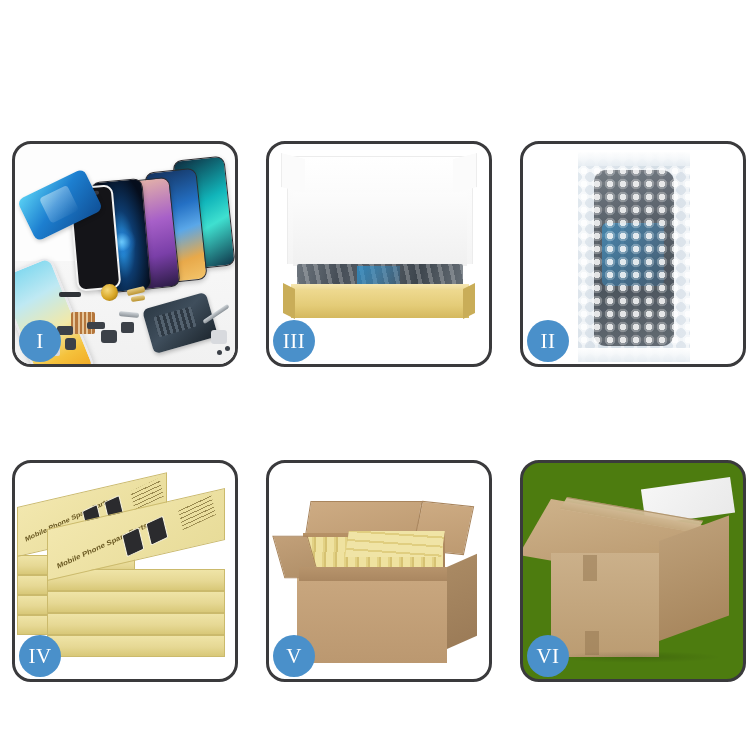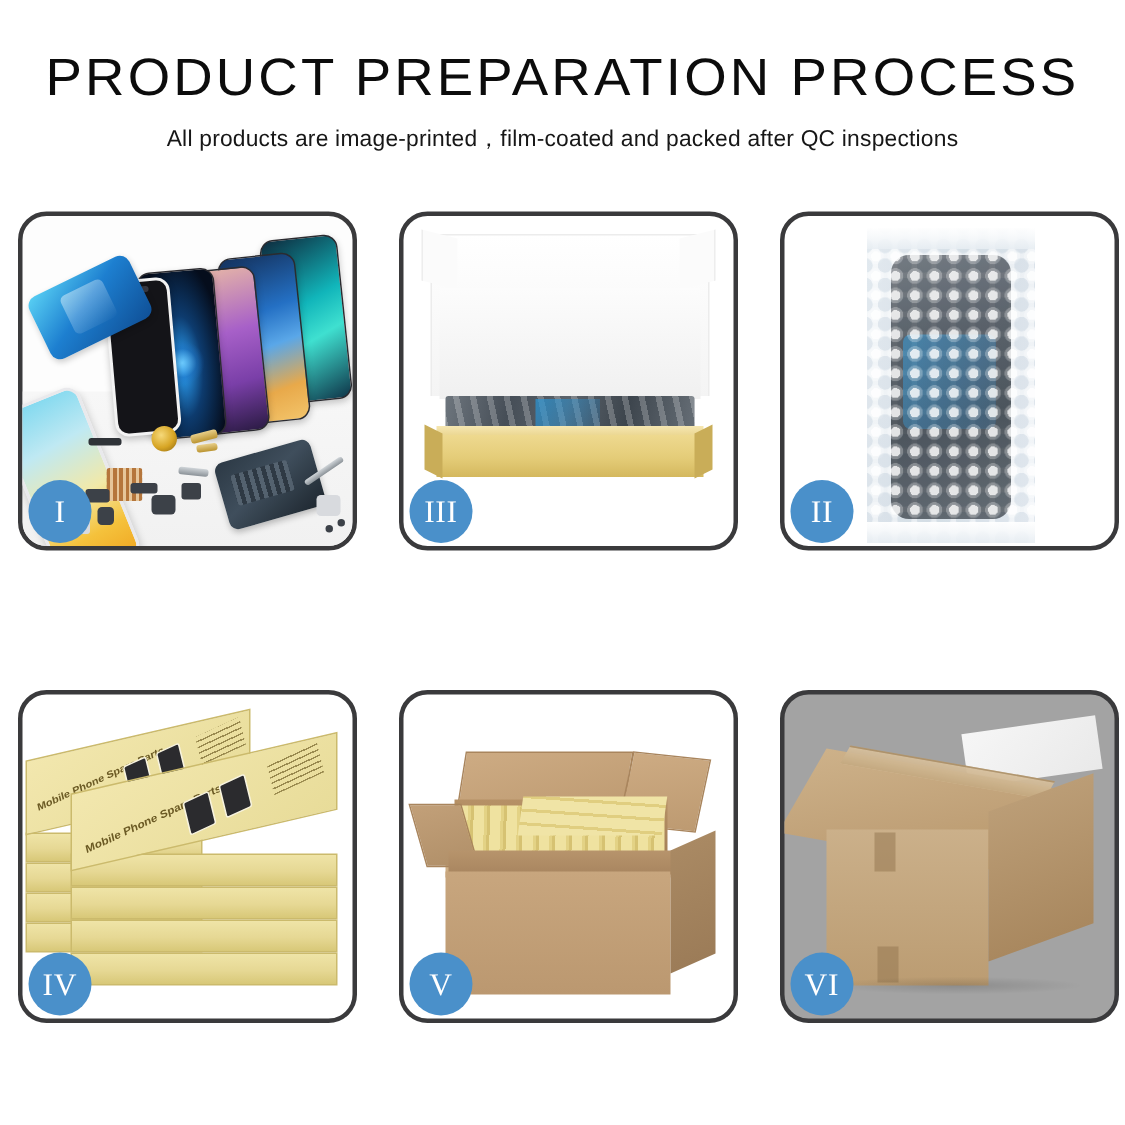--- a/index.html
+++ b/index.html
@@ -310,21 +310,21 @@
     border:1px solid #a9855d;
   }
   .flap-back { left:38px; top:38px; width:112px; height:44px; transform: skewX(-9deg); }
   .flap-right{ left:148px; top:40px; width:52px; height:50px; transform: rotate(12deg) skewY(-6deg); }
   .flap-left { left:10px; top:72px; width:34px; height:44px; transform: rotate(-16deg) skewY(16deg);
                background: linear-gradient(165deg,#c2a079,#b08f68); }
   .flap-frontdown{ left:30px; top:104px; width:150px; height:16px;
                background: linear-gradient(180deg,#b7946c,#a8855f); border:none; }
 
   
-  .p6 { background:#a3a3a3; }
+  .p6 { background:#4d7c0f; }
   .s-top {
     position:absolute; left:28px; top:36px; width:168px; height:56px;
     background: linear-gradient(160deg,#cdb189 0%, #c0a178 60%, #b89868 100%);
     transform: skewX(-30deg) skewY(9deg); transform-origin: left top;
   }
   .s-front {
     position:absolute; left:28px; top:90px; width:108px; height:104px;
     background: linear-gradient(180deg,#cbb08a 0%, #bb9c72 100%);
   }
   .s-side {
@@ -349,24 +349,20 @@
     position:absolute; left:120px; top:20px; width:90px; height:36px;
     background: linear-gradient(140deg,#f6f6f6,#e9e9e9);
     transform: rotate(-8deg);
   }
 </style>
 </head>
 <body>
 
 <div class="page">
 
-  <div class="header">
-    <div class="title">PRODUCT PREPARATION PROCESS</div>
-    <div class="subtitle">All products are image-printed，film-coated and packed after QC inspections</div>
-  </div>
 
   <div class="grid">
 
     <div class="panel p1">
       <div class="scene">
         <div class="floor"></div>
         <div class="ph ph-a"></div>
         <div class="ph ph-b"></div>
         <div class="ph ph-c"></div>
         <div class="ph ph-d"></div>

